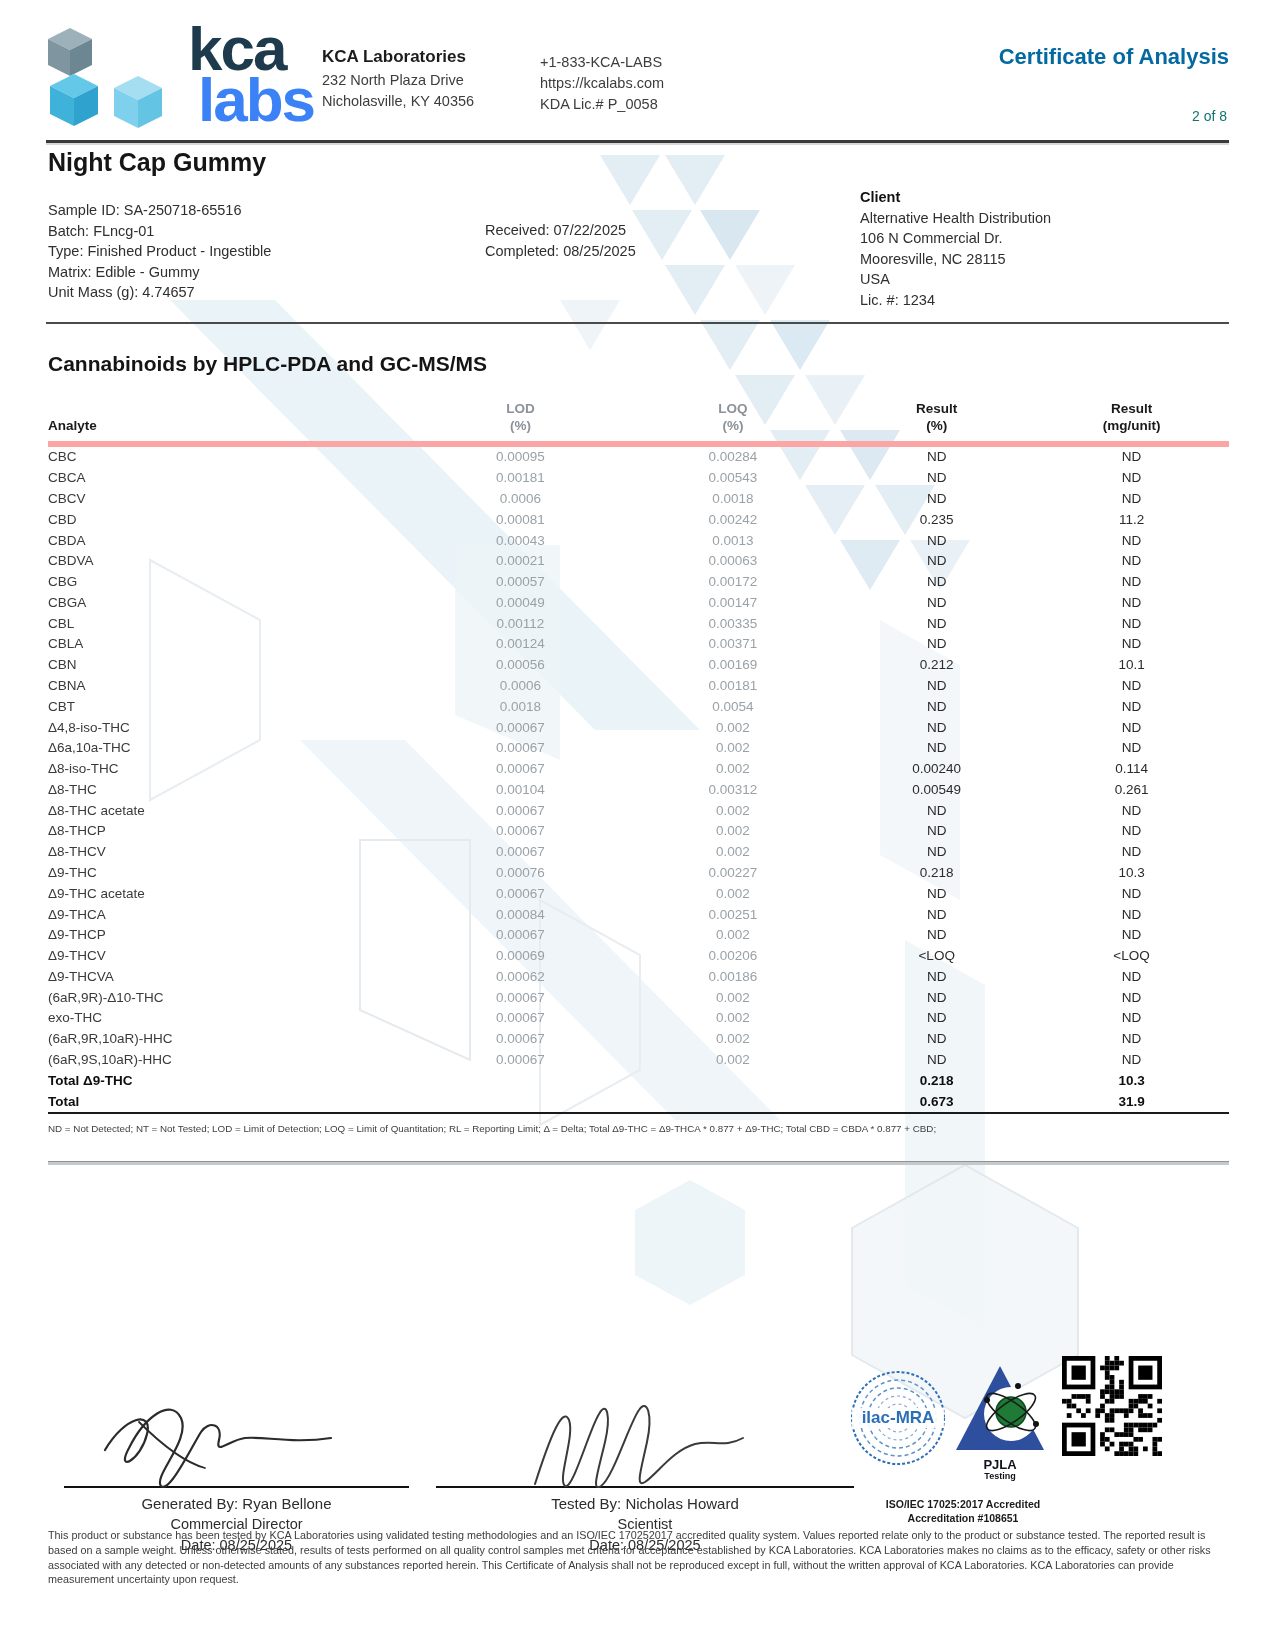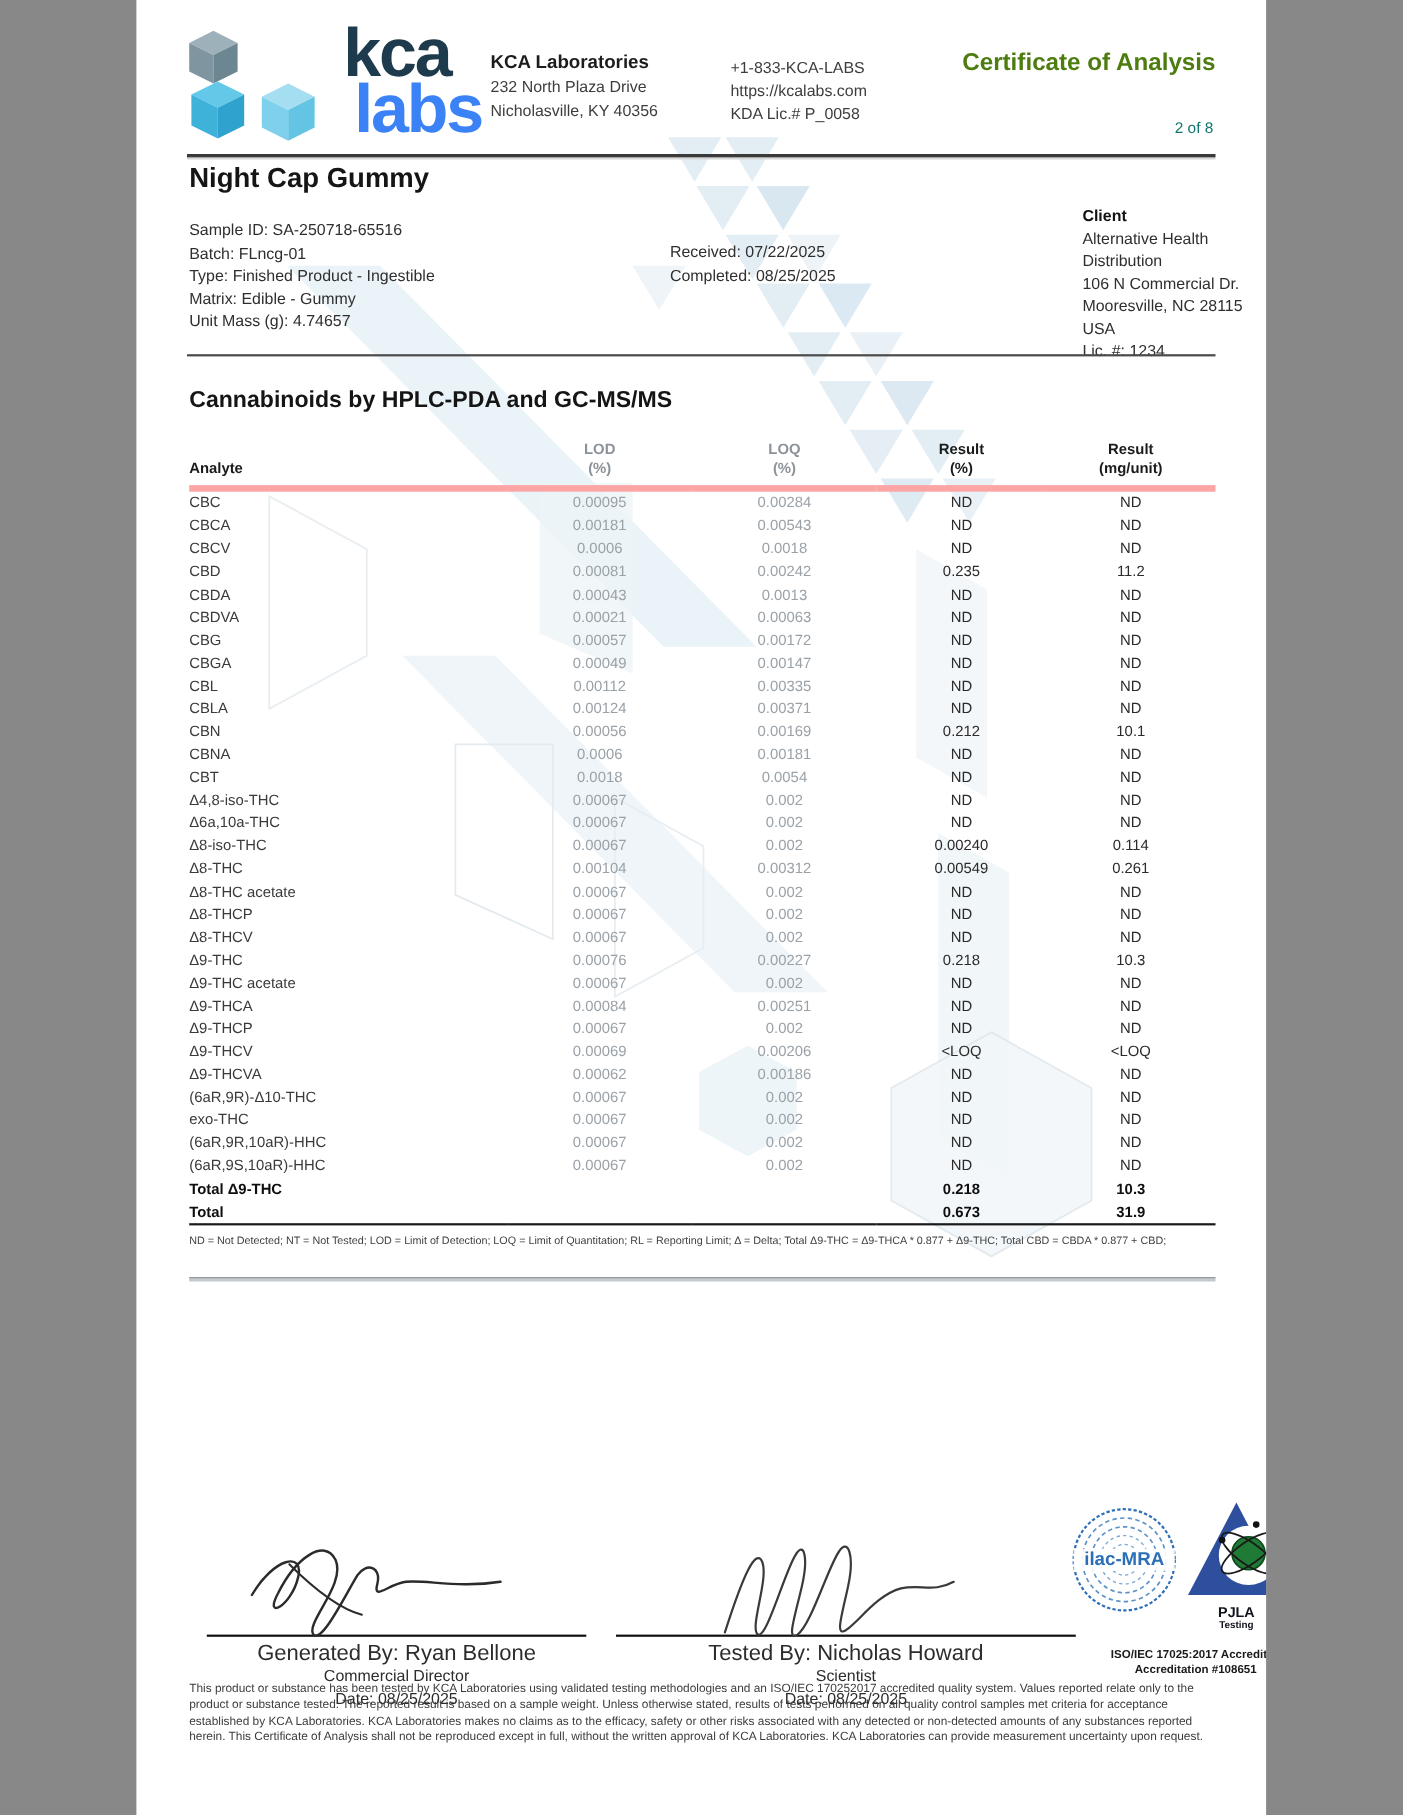--- a/index.html
+++ b/index.html
@@ -1,32 +1,32 @@
 <!DOCTYPE html>
 <html><head>
 <meta charset="utf-8">
 <style>
   html,body{margin:0;padding:0;background:#888;}
   .page{
-    position:relative;width:1027px;height:1650px;margin:0 auto;
+    position:relative;width:1275px;height:1650px;margin:0 auto;
     background:#ffffff;font-family:"Liberation Sans", sans-serif;color:#333;
     overflow:hidden;
   }
   .wm{position:absolute;inset:0;pointer-events:none;z-index:0;}
   .fg{position:relative;z-index:1;}
 
   
   .logo{position:absolute;left:34px;top:24px;display:flex;align-items:flex-start;}
   .logo-text{margin-left:14px;line-height:0.82;font-weight:bold;letter-spacing:-2px;}
   .logo-kca{font-size:62px;color:#1d3b4d;}
   .logo-labs{font-size:62px;color:#3b82f6;margin-left:10px;}
   .labinfo{position:absolute;left:322px;top:46px;font-size:14.5px;line-height:21px;color:#3d3d3d;}
   .labinfo .nm{font-size:17px;font-weight:bold;color:#1c1c1c;margin-bottom:3px;}
   .contact{position:absolute;left:540px;top:52px;font-size:14.5px;line-height:21px;color:#3d3d3d;}
-  .coa-title{position:absolute;right:46px;top:44px;font-size:22px;font-weight:bold;color:#4d7c0f;text-align:right;}
+  .coa-title{position:absolute;right:46px;top:44px;font-size:22px;font-weight:bold;color:#0369a1;text-align:right;}
   .pageno{position:absolute;right:48px;top:108px;font-size:14px;color:#0f766e;}
   .rule-header{position:absolute;left:46px;right:46px;top:140px;height:2.5px;background:#3a3a3a;box-shadow:0 2px 0 #d8d8d8;}
 
   .product-title{position:absolute;left:48px;top:148px;font-size:25px;font-weight:bold;color:#151515;}
   .sample{position:absolute;left:48px;top:200px;font-size:14.5px;line-height:20.5px;color:#2f2f2f;}
   .dates{position:absolute;left:485px;top:220px;font-size:14.5px;line-height:20.5px;color:#2f2f2f;}
   .client{position:absolute;left:860px;top:187px;font-size:14.5px;line-height:20.5px;color:#2f2f2f;}
   .client .ch{font-weight:bold;color:#111;}
   .rule-sample{position:absolute;left:46px;right:46px;top:322px;height:1.5px;background:#4a4a4a;}
 
@@ -47,21 +47,21 @@
   tr.total td{font-weight:bold;color:#0e0e0e;}
   .footnote{margin-top:9px;font-size:9.8px;color:#3f3f3f;}
   .rule-gray{margin-top:27px;height:3px;background:#c4c9cd;border-top:1px solid #8f9498;}
 
   
   .sig{position:absolute;top:1388px;text-align:center;}
   .sig-gen{left:64px;width:345px;}
   .sig-test{left:436px;width:418px;}
   .sig svg{display:block;margin:0 auto;}
   .sig-line{height:2px;background:#111;margin-top:-6px;}
-  .sig-by{font-size:20px;color:#2c2c2c;margin-top:5px;line-height:21px;text-align:center;}
+  .sig-by{font-size:15px;color:#2c2c2c;margin-top:5px;line-height:21px;text-align:center;}
   .sig-role,.sig-date{font-size:14.5px;color:#2c2c2c;line-height:21px;}
 
   
   .seal-ilac{position:absolute;left:848px;top:1368px;}
   .seal-pjla{position:absolute;left:952px;top:1362px;text-align:center;width:96px;}
   .pjla-name{font-size:13px;font-weight:bold;color:#10131c;line-height:13px;}
   .pjla-sub{font-size:9px;font-weight:bold;color:#10131c;line-height:11px;}
   .iso-text{position:absolute;left:843px;top:1497px;width:240px;text-align:center;font-size:10.5px;font-weight:bold;color:#1a1a1a;line-height:14px;}
   .qr{position:absolute;left:1062px;top:1356px;width:100px;height:100px;}
 

